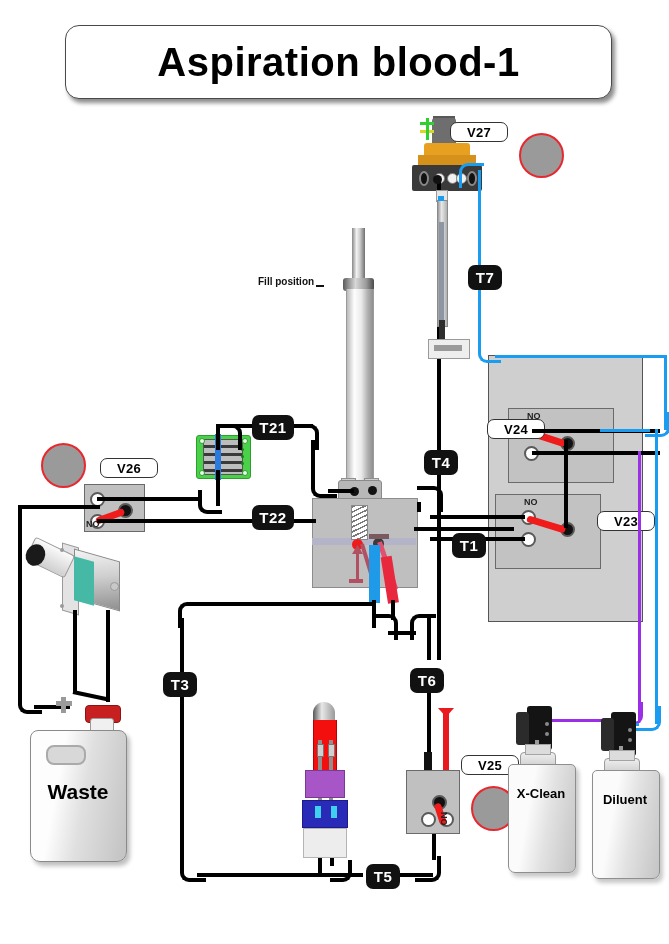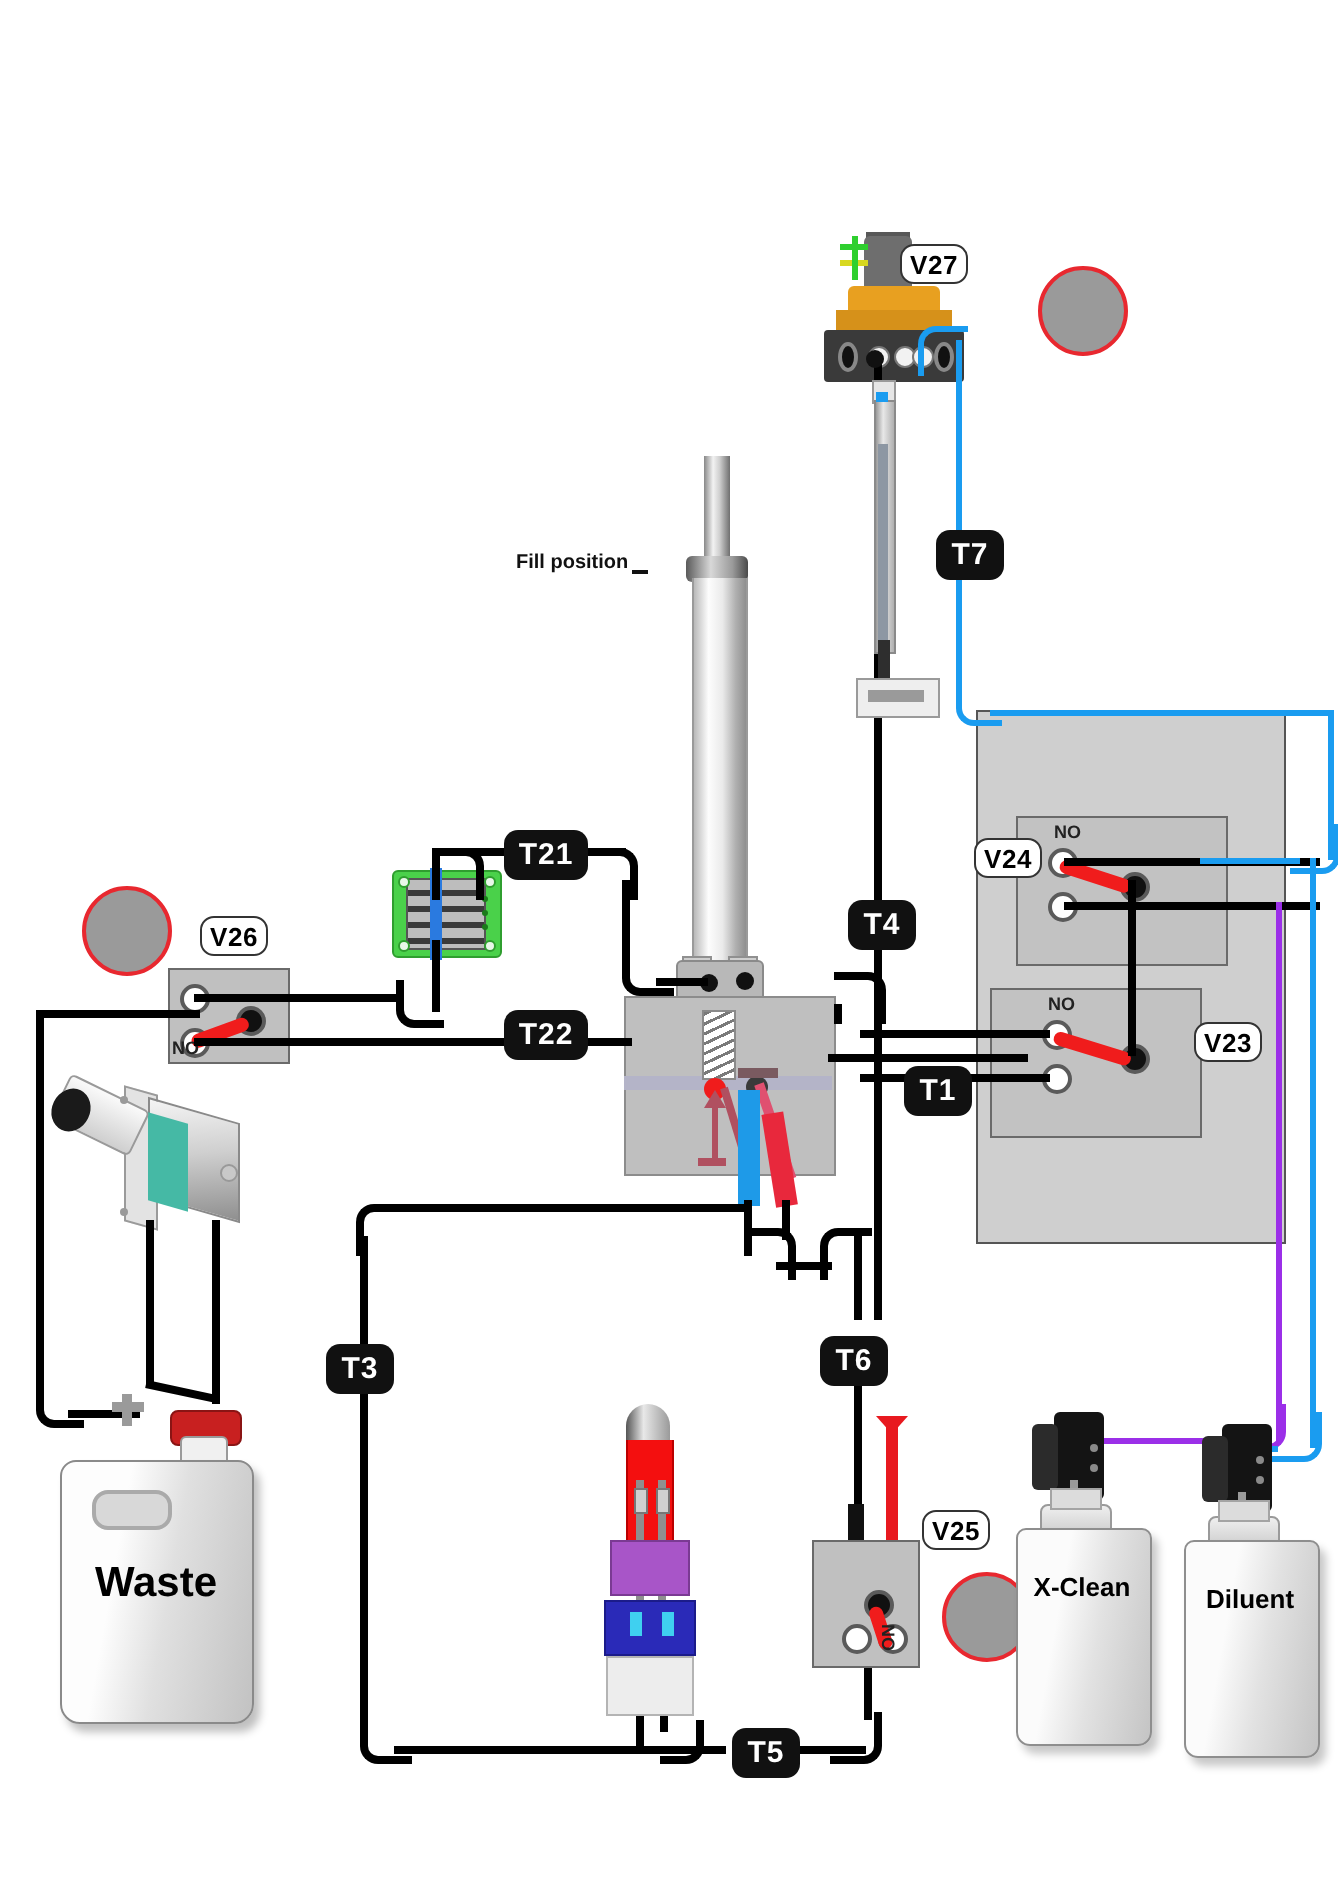--- a/index.html
+++ b/index.html
@@ -32,21 +32,21 @@
   .cornerb{position:absolute;border:3px solid #1a9cf0;background:transparent;}
   .cornerp{position:absolute;border:3px solid #9b2fe8;background:transparent;}
 
   
   .tag{position:absolute;background:#111;color:#fff;border-radius:7px;
        font-size:15px;font-weight:bold;display:flex;align-items:center;
        justify-content:center;height:25px;letter-spacing:.5px;}
 
   
   .vid{position:absolute;background:#fff;border:1px solid #333;border-radius:7px;
-       font-size:13px;font-weight:bold;color:#000;padding:0 4px;height:18px;
+       font-size:13px;font-weight:bold;color:#000;padding:0 16px;height:18px;
        display:flex;align-items:center;justify-content:center;letter-spacing:.3px;}
 
   
   .hl{position:absolute;border-radius:50%;background:#9a9a9a;
       border:2px solid #e8282f;}
 
   
   #valve-panel{left:488px;top:355px;width:153px;height:265px;
       background:#cfcfcf;border:1.5px solid #555;}
   .vbody{position:absolute;background:#c2c2c2;border:1px solid #6a6a6a;}
@@ -194,20 +194,23 @@
 
   
   #fill-pos{left:258px;top:276px;font-size:10px;font-weight:bold;color:#111;}
   #fill-dash{left:316px;top:285px;width:8px;height:2px;background:#111;}
 </style>
 </head>
 <body>
 
 <div class="stage">
 
+  <div class="abs" id="title-box">
+    <span id="title-text">Aspiration blood-1</span>
+  </div>
 
   <div class="hl" style="left:519px;top:133px;width:41px;height:41px;"></div>
   <div class="hl" style="left:41px;top:443px;width:41px;height:41px;"></div>
   <div class="hl" style="left:498px;top:365px;width:41px;height:41px;"></div>
   <div class="hl" style="left:498px;top:556px;width:41px;height:41px;"></div>
   <div class="hl" style="left:471px;top:786px;width:41px;height:41px;"></div>
 
   <div class="abs" id="valve-panel"></div>
 
   <div class="vbody" style="left:508px;top:408px;width:104px;height:73px;"></div>

